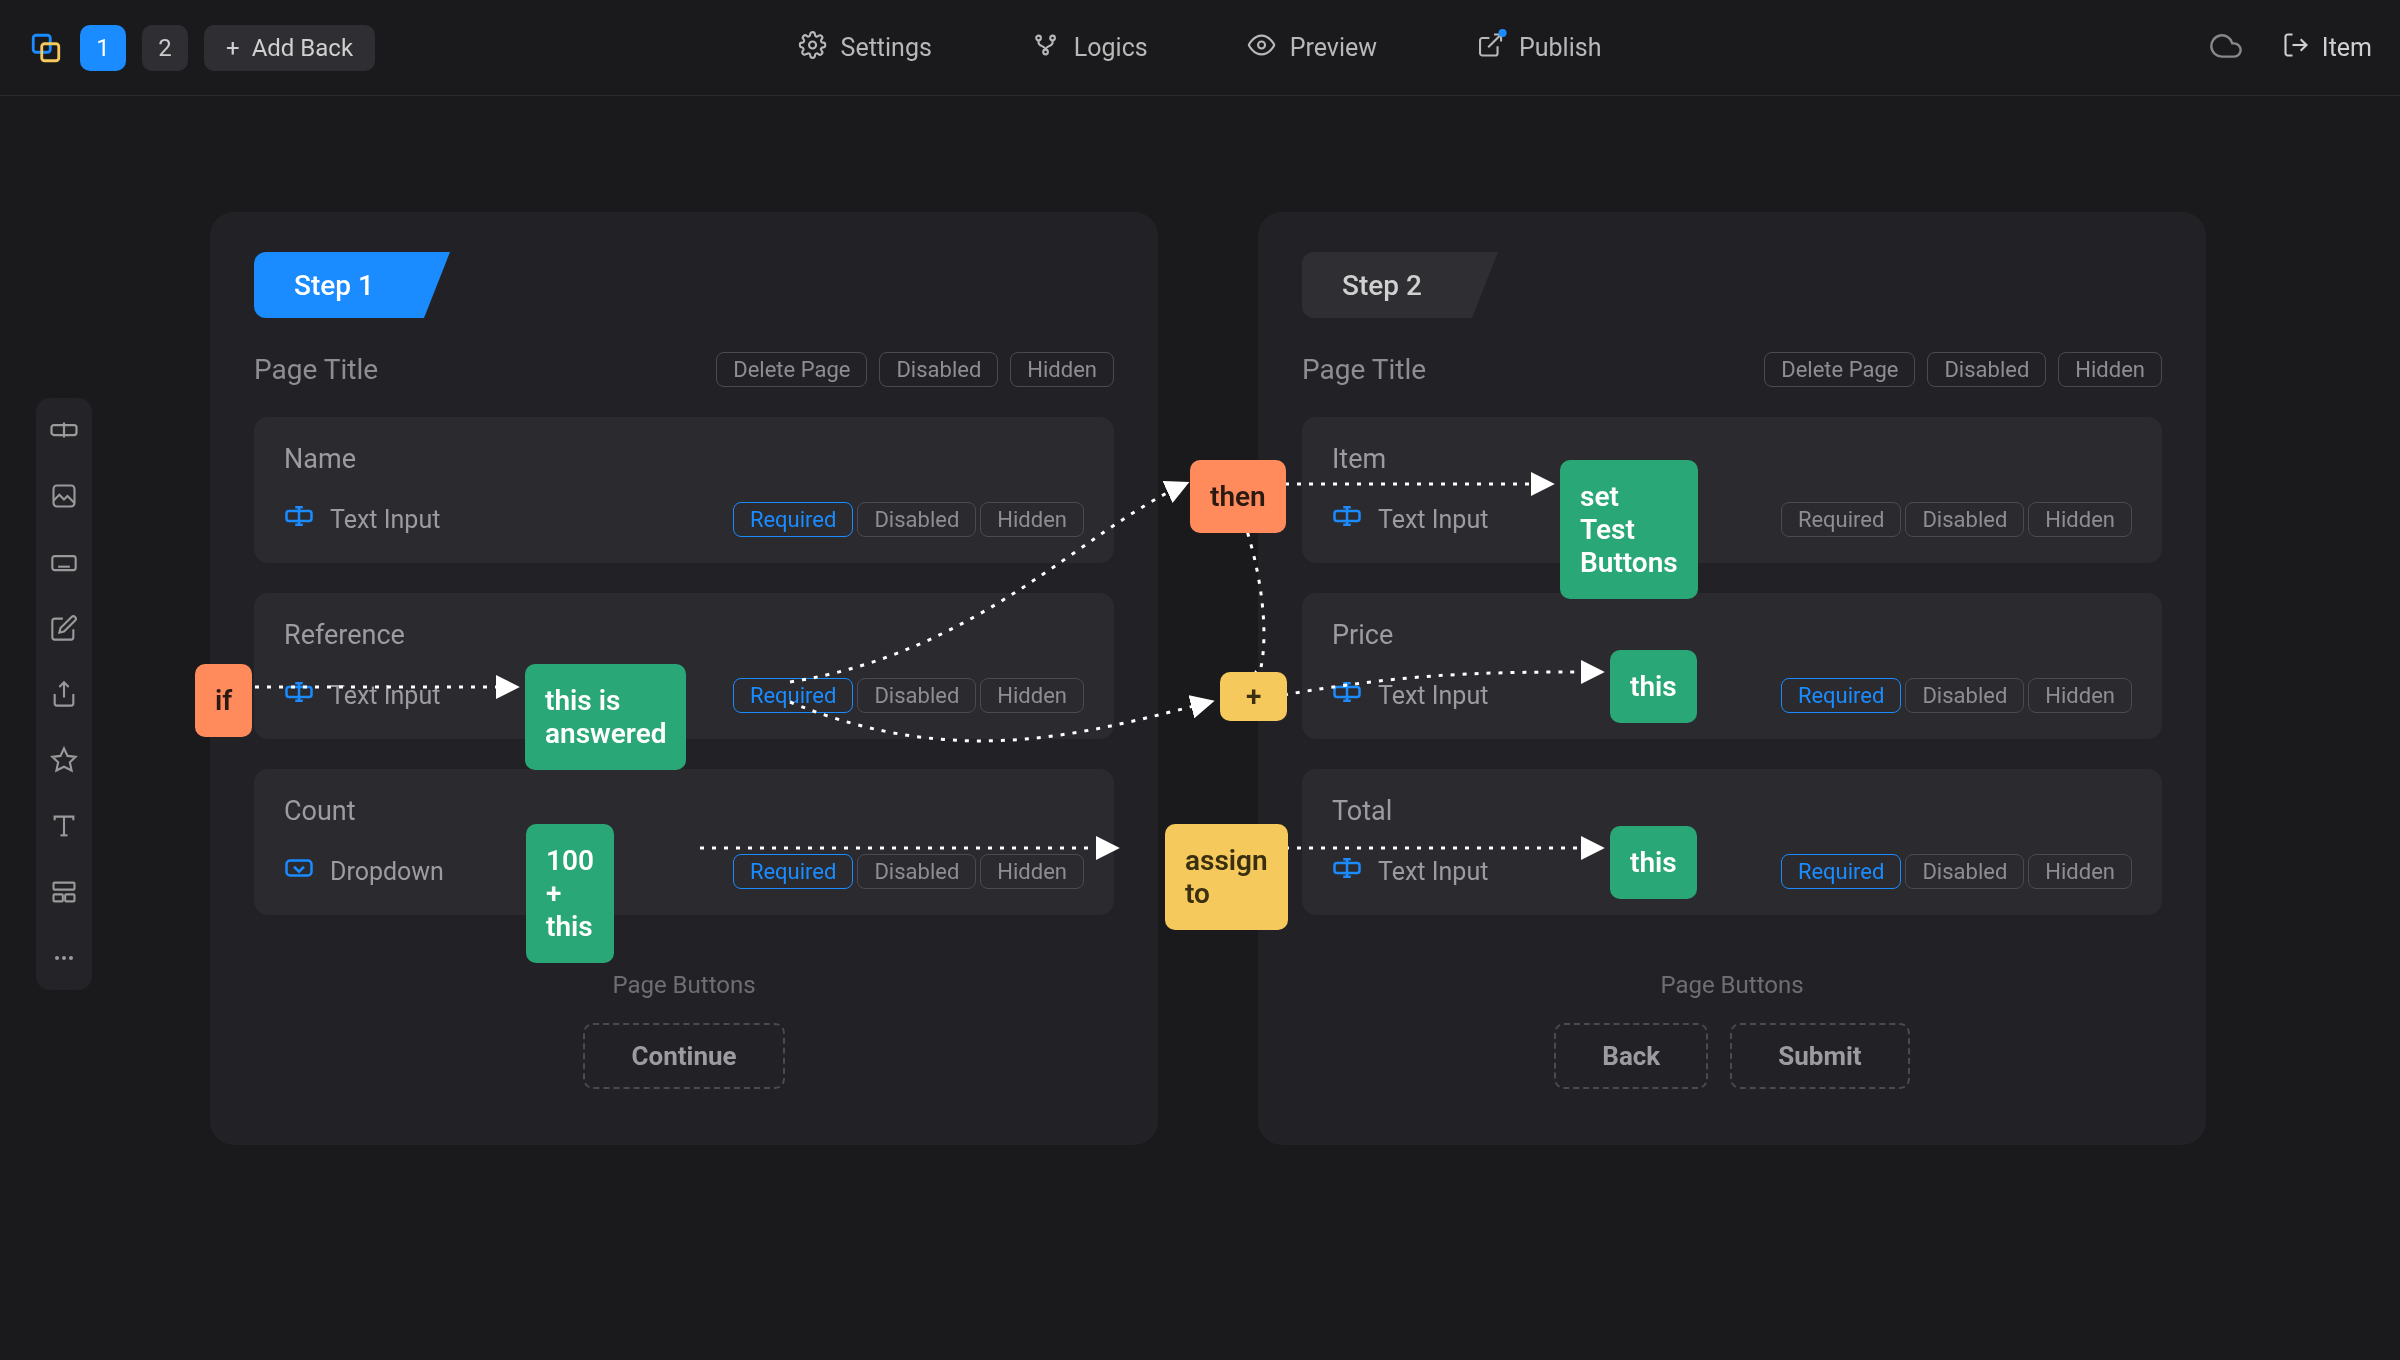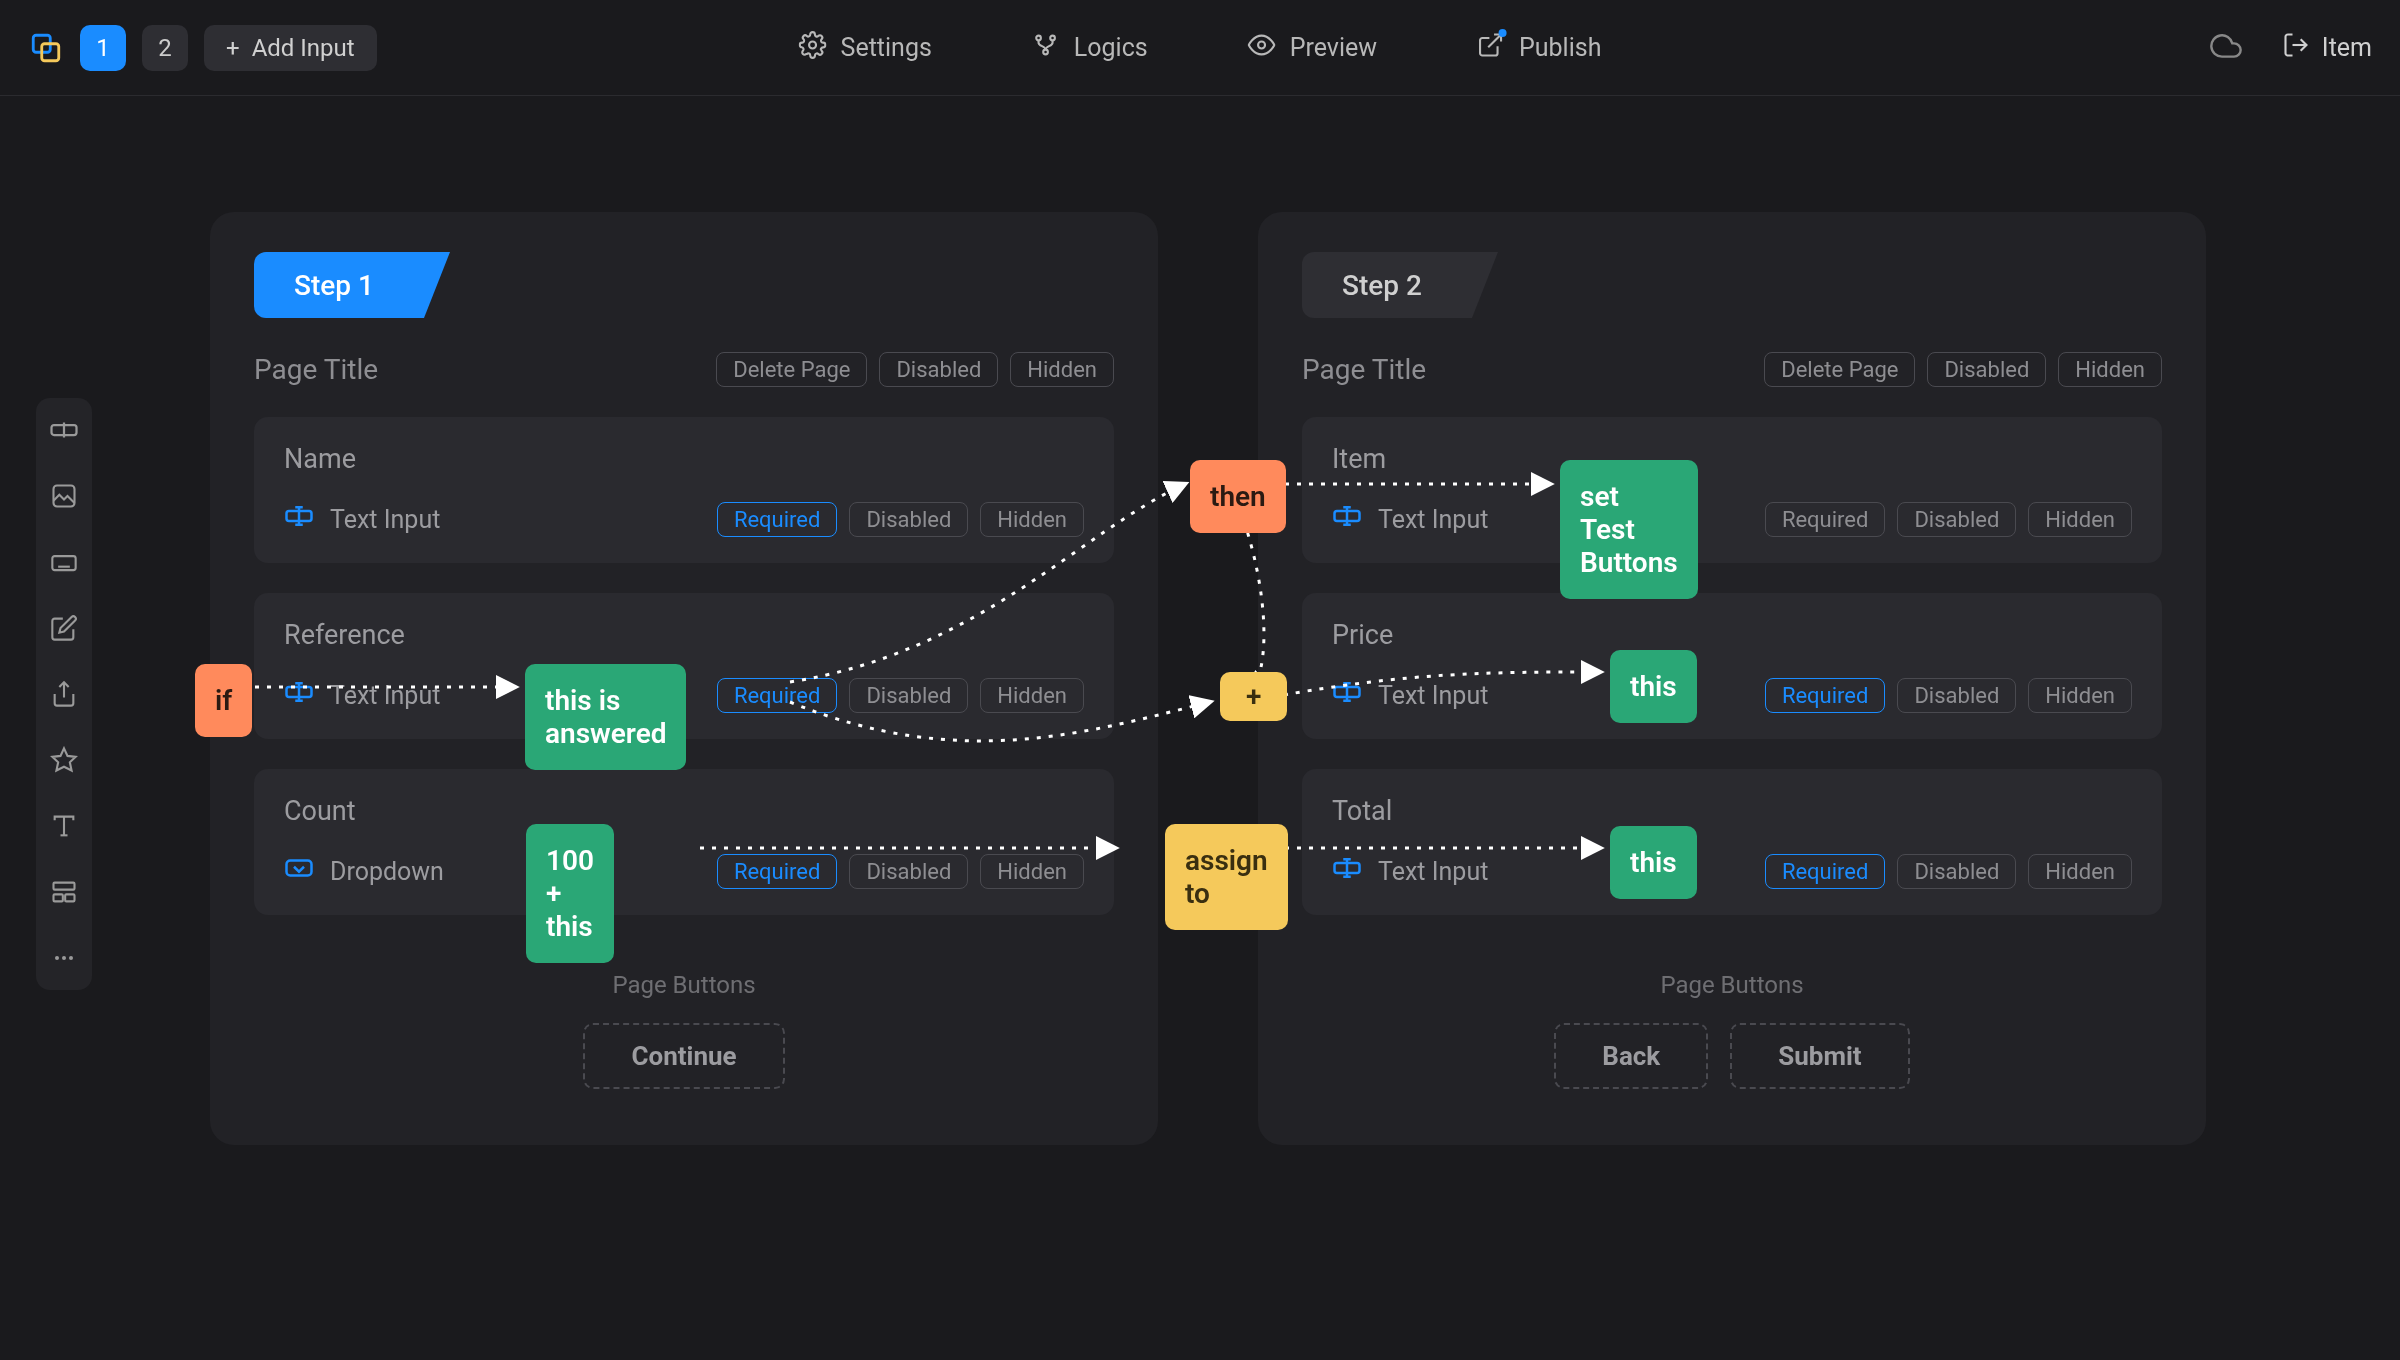--- a/index.html
+++ b/index.html
@@ -38,21 +38,21 @@
 
 .page-title-row { display:flex; align-items:center; margin-top:34px; }
 .page-title { color:#8e8e92; font-size:28px; margin-right:auto; }
 .pill { border:1.5px solid #4a4a50; color:#8e8e92; font-size:22px; padding:4px 16px; border-radius:8px; margin-left:12px; cursor:pointer; }
 
 .field { background:#2a2a2f; border-radius:14px; padding:26px 30px; margin-top:30px; }
 .field-name { color:#9c9ca0; font-size:27px; margin-bottom:26px; }
 .field-row { display:flex; align-items:center; }
 .field-type { display:flex; align-items:center; gap:16px; color:#9c9ca0; font-size:25px; }
 .field-type svg { width:30px; height:30px; color:#1a8cff; }
-.chips { margin-left:auto; display:flex; gap:12px; }
+.chips { margin-left:auto; display:flex; gap:4px; }
 .chip { border:1.5px solid #4a4a50; color:#8e8e92; font-size:22px; padding:4px 16px; border-radius:8px; cursor:pointer; }
 .chip.on { border-color:#1a8cff; color:#1a8cff; }
 
 .page-buttons { text-align:center; margin-top:56px; }
 .pb-label { color:#6e6e72; font-size:24px; margin-bottom:24px; }
 .pb-row { display:flex; justify-content:center; gap:22px;font-weight:bold; }
 .pb-btn { border:2px dashed #4a4a50; color:#9c9ca0; font-size:26px; padding:16px 46px; border-radius:10px; cursor:pointer; }
 
 
 .logic { position:absolute; left:0; top:0; pointer-events:none; }
@@ -74,21 +74,21 @@
     <div class="logo">
       <svg viewBox="0 0 24 24" width="34" height="34">
           <rect x="3" y="3" width="12" height="12" rx="2" fill="none" stroke="#1a8cff" stroke-width="2"></rect>
           <rect x="9" y="9" width="12" height="12" rx="2" fill="none" stroke="#f5c95b" stroke-width="2"></rect>
         </svg>
     </div>
     <div class="page-pill active">1</div>
     <div class="page-pill inactive">2</div>
     <div class="add-page">
       <span>+</span>
-      <span>Add Input</span>
+      <span>Add Back</span>
     </div>
 
     <div class="top-center">
       <div class="top-link">
         <span><svg viewBox="0 0 24 24" fill="none" stroke="currentColor" stroke-width="1.8">
               <circle cx="12" cy="12" r="3"></circle>
               <path d="M19.4 15a1.7 1.7 0 0 0 .34 1.87l.06.06a2 2 0 1 1-2.83 2.83l-.06-.06a1.7 1.7 0 0 0-1.87-.34 1.7 1.7 0 0 0-1 1.56V21a2 2 0 0 1-4 0v-.09a1.7 1.7 0 0 0-1-1.56 1.7 1.7 0 0 0-1.87.34l-.6.06a2 2 0 1 1-2.83-2.83l.06-.06a1.7 1.7 0 0 0 .34-1.87 1.7 1.7 0 0 0-1.56-1H3a2 2 0 0 1 0-4h.09a1.7 1.7 0 0 0 1.56-1 1.7 1.7 0 0 0-.34-1.87l-.06-.06a2 2 0 1 1 2.83-2.83l.06.06a1.7 1.7 0 0 0 1.87.34H9a1.7 1.7 0 0 0 1-1.56V3a2 2 0 0 1 4 0v.09a1.7 1.7 0 0 0 1 1.56 1.7 1.7 0 0 0 1.87-.34l.06-.06a2 2 0 1 1 2.83 2.83l-.06.06a1.7 1.7 0 0 0-.34 1.87V9a1.7 1.7 0 0 0 1.56 1H21a2 2 0 0 1 0 4h-.09a1.7 1.7 0 0 0-1.56 1z"></path>
             </svg></span>
         <span>Settings</span>
       </div>

